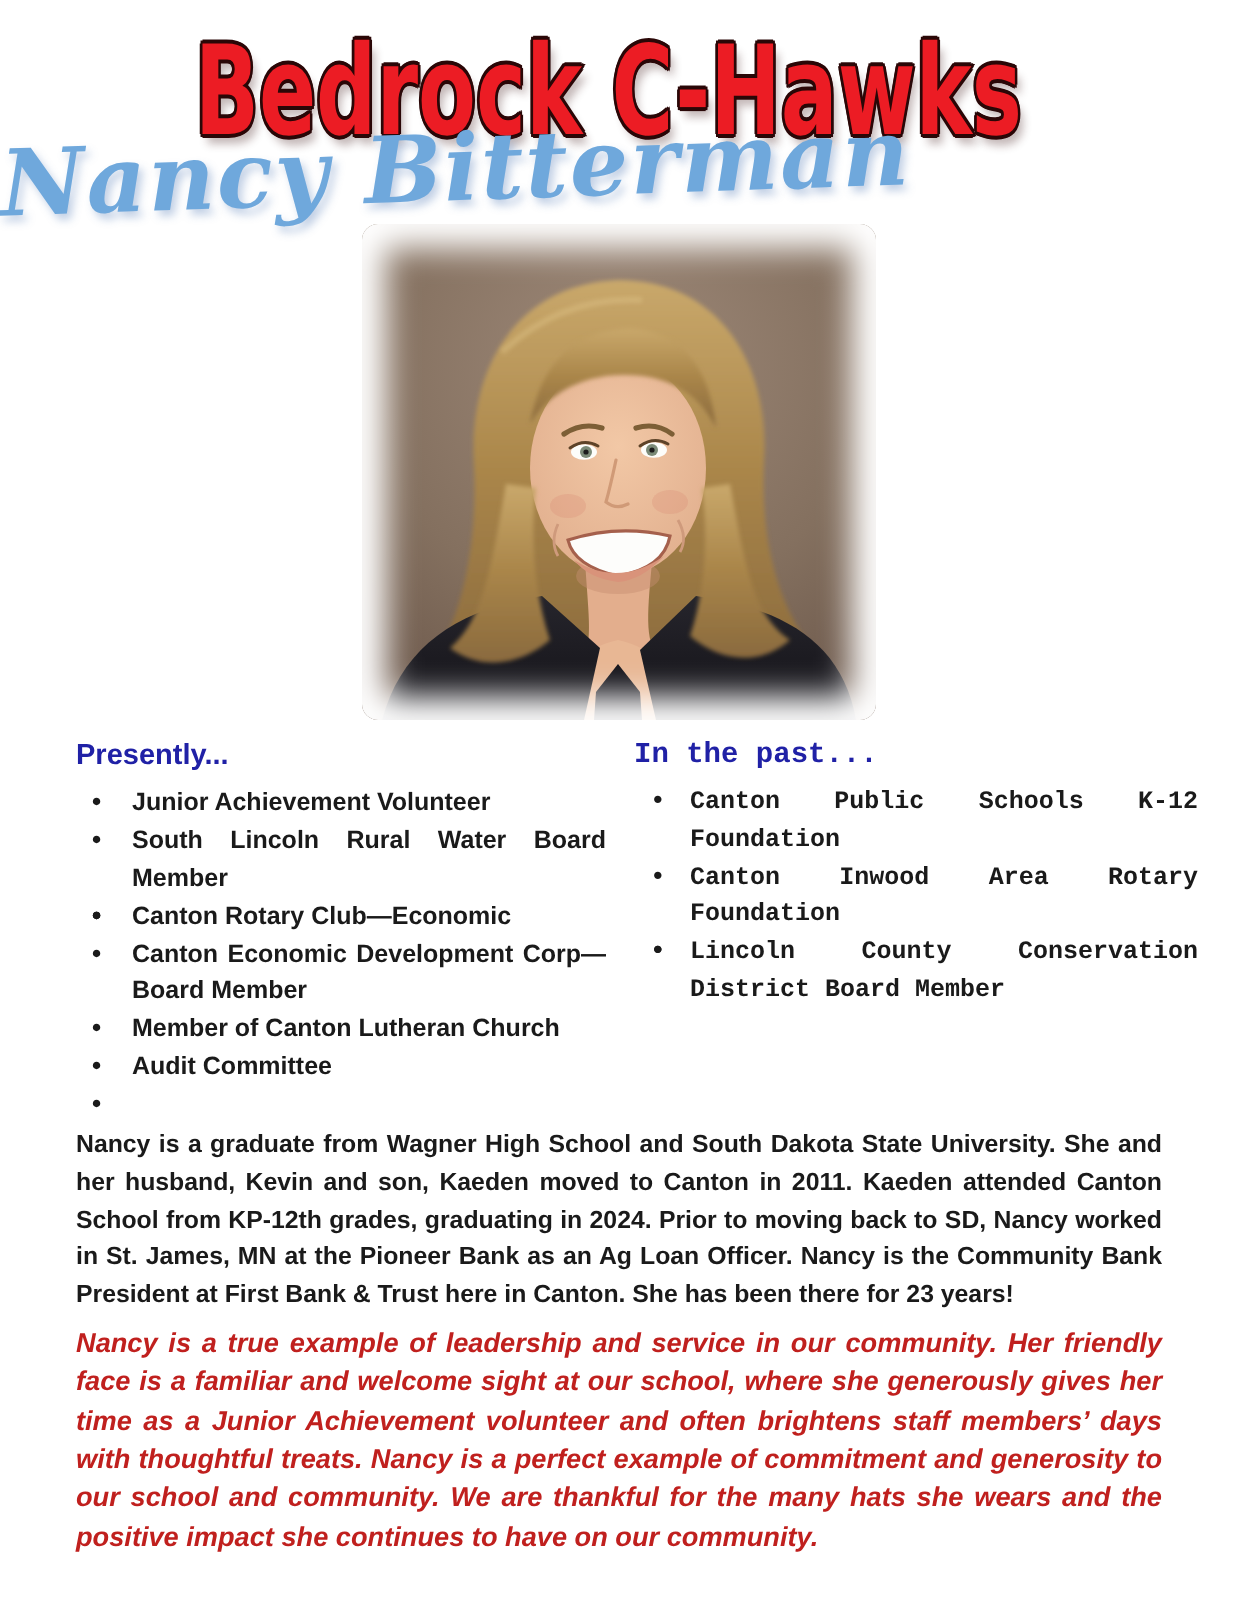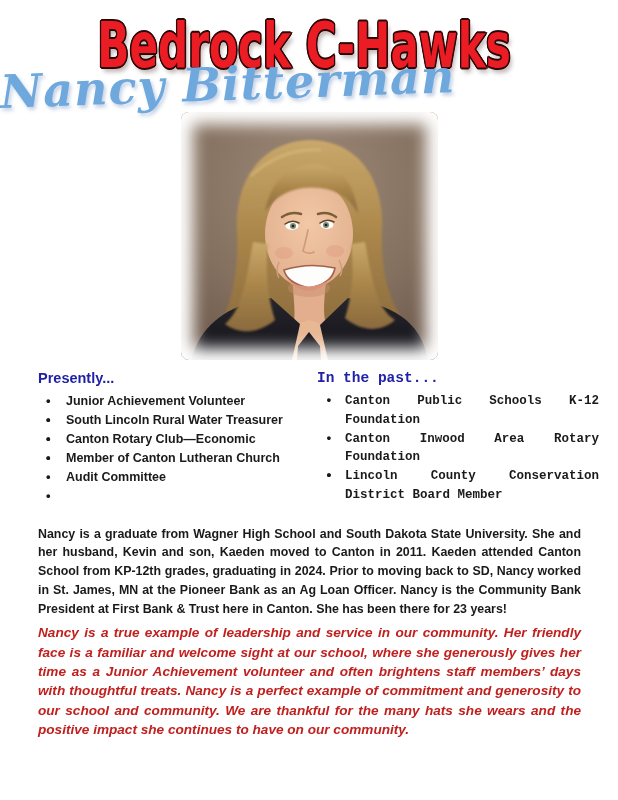--- a/index.html
+++ b/index.html
@@ -167,38 +167,39 @@
       <h3 class="col-heading">Presently...</h3>
       <ul class="blist">
 
           <li>
             <span class="dot">•</span>
             <span>Junior Achievement Volunteer</span>
           </li>
 
           <li>
             <span class="dot">•</span>
-          </li>
-
-          <li>
-            <span class="dot">•</span>
-            <span>South Lincoln Rural Water Treasurer</span>
+            <span>South Lincoln Rural Water Board Member</span>
+          </li>
+
+          <li>
+            <span class="dot">•</span>
           </li>
 
           <li>
             <span class="dot">•</span>
           </li>
 
           <li>
             <span class="dot">•</span>
             <span>Canton Rotary Club—Economic</span>
           </li>
 
           <li>
             <span class="dot">•</span>
+            <span>Canton Economic Development Corp—Board Member</span>
           </li>
 
           <li>
             <span class="dot">•</span>
             <span>Member of Canton Lutheran Church</span>
           </li>
 
           <li>
             <span class="dot">•</span>
             <span>Audit Committee</span>

